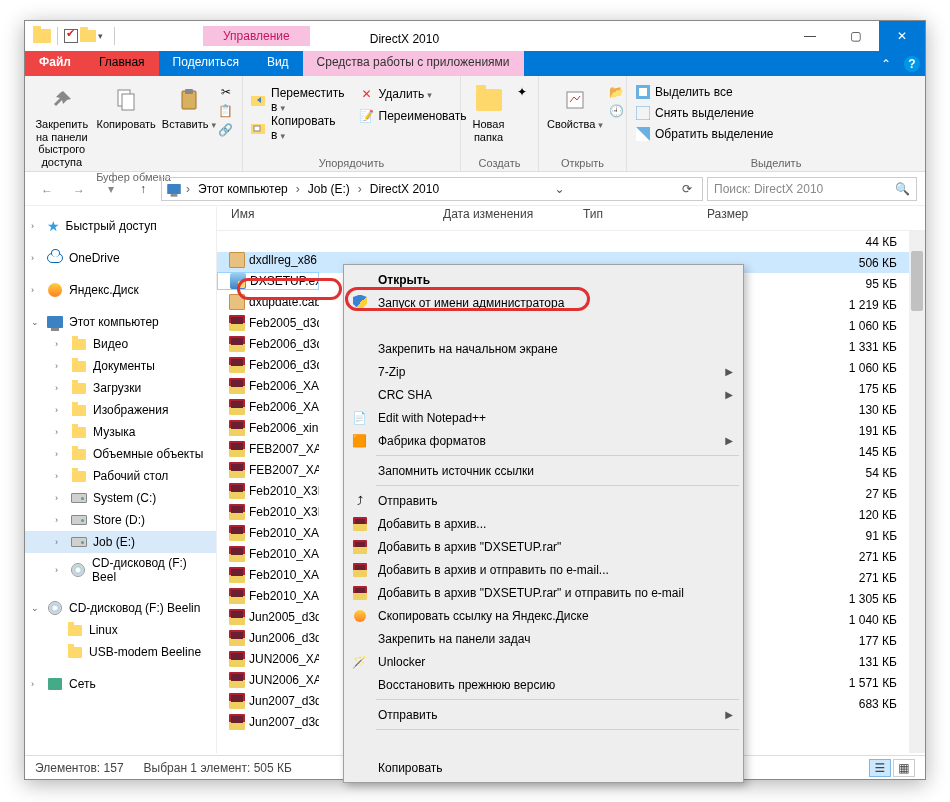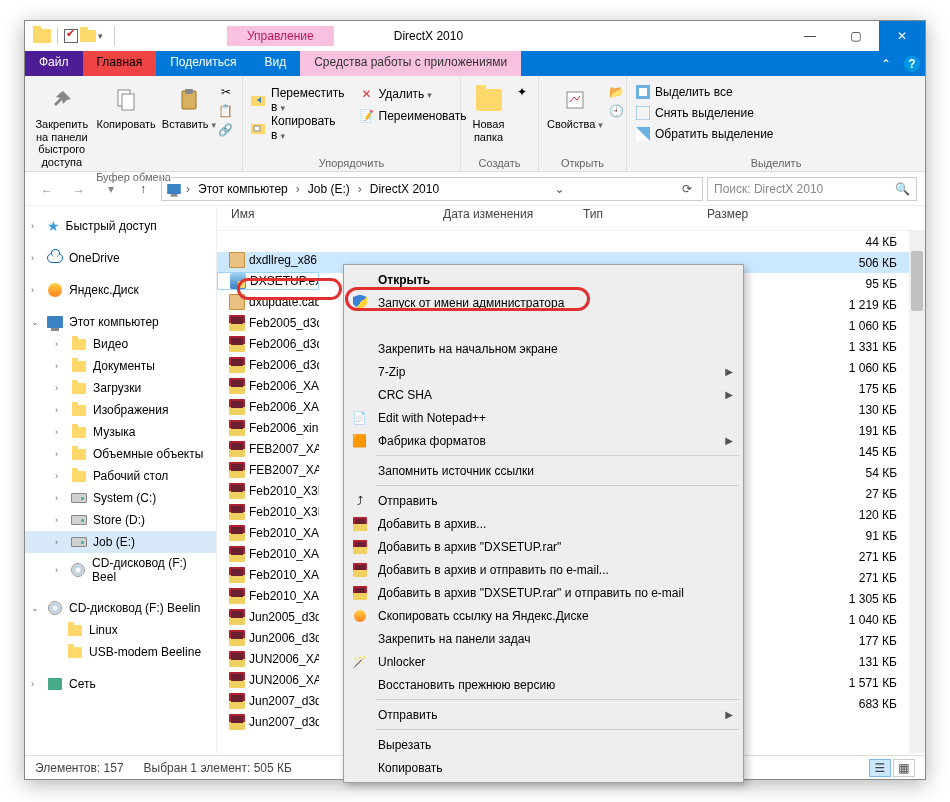--- a/index.html
+++ b/index.html
@@ -8,31 +8,31 @@
 
 
 .titlebar { height: 30px; background: #fff; display: flex; align-items: center; }
 .qat { display: flex; align-items: center; gap: 2px; padding-left: 8px; }
 .qat .folder-icon { width:18px; height:14px; background:#ffd86b; border-radius:1px; position:relative; }
 .qat .folder-icon:before { content:''; position:absolute; top:-3px; left:0; width:8px; height:3px; background:#ffd86b; border-radius:1px 1px 0 0; }
 .qat .sep { width:1px; height:18px; background:#ccc; margin:0 4px; }
 .qat .check { width:14px; height:14px; border:1px solid #666; position:relative; }
 .qat .check:after { content:'✔'; color:#d22; font-size:11px; position:absolute; top:-3px; left:1px; }
 .qat .dd { width:10px; font-size:9px; color:#555; }
-.title-tab { margin-left: 108px; display:flex; align-items:center; gap:60px; }
+.title-tab { margin-left: 84px; display:flex; align-items:flex-end; gap:60px; }
 .title-tab .manage { background:#f9c1e0; color:#c2185b; padding:3px 20px; }
 .title-tab .title { color:#000; }
 .winbtns { margin-left:auto; display:flex; }
 .winbtn { width:46px; height:30px; display:flex; align-items:center; justify-content:center; color:#333; }
 .winbtn.close { background:#0078d7; color:#fff; }
 
 
 .menurow { background:#0078d7; height:25px; display:flex; align-items:stretch; }
 .menurow .tab { padding:4px 14px; color:#fff; font-size:12px; }
-.menurow .tab.file { background:#4c1d95; }
+.menurow .tab.file { background:#ef4444;font-weight:bold; }
 .menurow .tab.active { background:#ef4444; color:#000; }
 .menurow .tab.pink { background:#f9c1e0; color:#333; }
 .menurow .spacer { flex:1; }
 .menurow .help { width:26px; display:flex; align-items:center; justify-content:center; color:#fff; }
 .menurow .help .q { width:16px; height:16px; border-radius:50%; background:#0097e6; color:#fff; display:flex; align-items:center; justify-content:center; font-weight:bold; }
 
 
 .ribbon { background:#f3f3f3; height:96px; border-bottom:1px solid #ddd; display:flex; }
 .rgroup { border-right:1px solid #e1e1e1; padding:4px 8px 2px; display:flex; flex-direction:column; }
 .rgroup .body { flex:1; display:flex; align-items:flex-start; gap:6px; }
@@ -764,21 +764,20 @@
       </div>
     <div class="sep"></div>
     <div class="row">
         <div class="ic"></div>
         <div class="txt">Отправить</div>
         <span class="arr">▶</span>
       </div>
     <div class="sep"></div>
     <div class="row">
         <div class="ic"></div>
-        <div class="txt">Вырезать</div>
       </div>
     <div class="row">
         <div class="ic"></div>
         <div class="txt">Копировать</div>
       </div>
   </div>
   <div class="hl-ctx"></div>
 
 </div>
 

